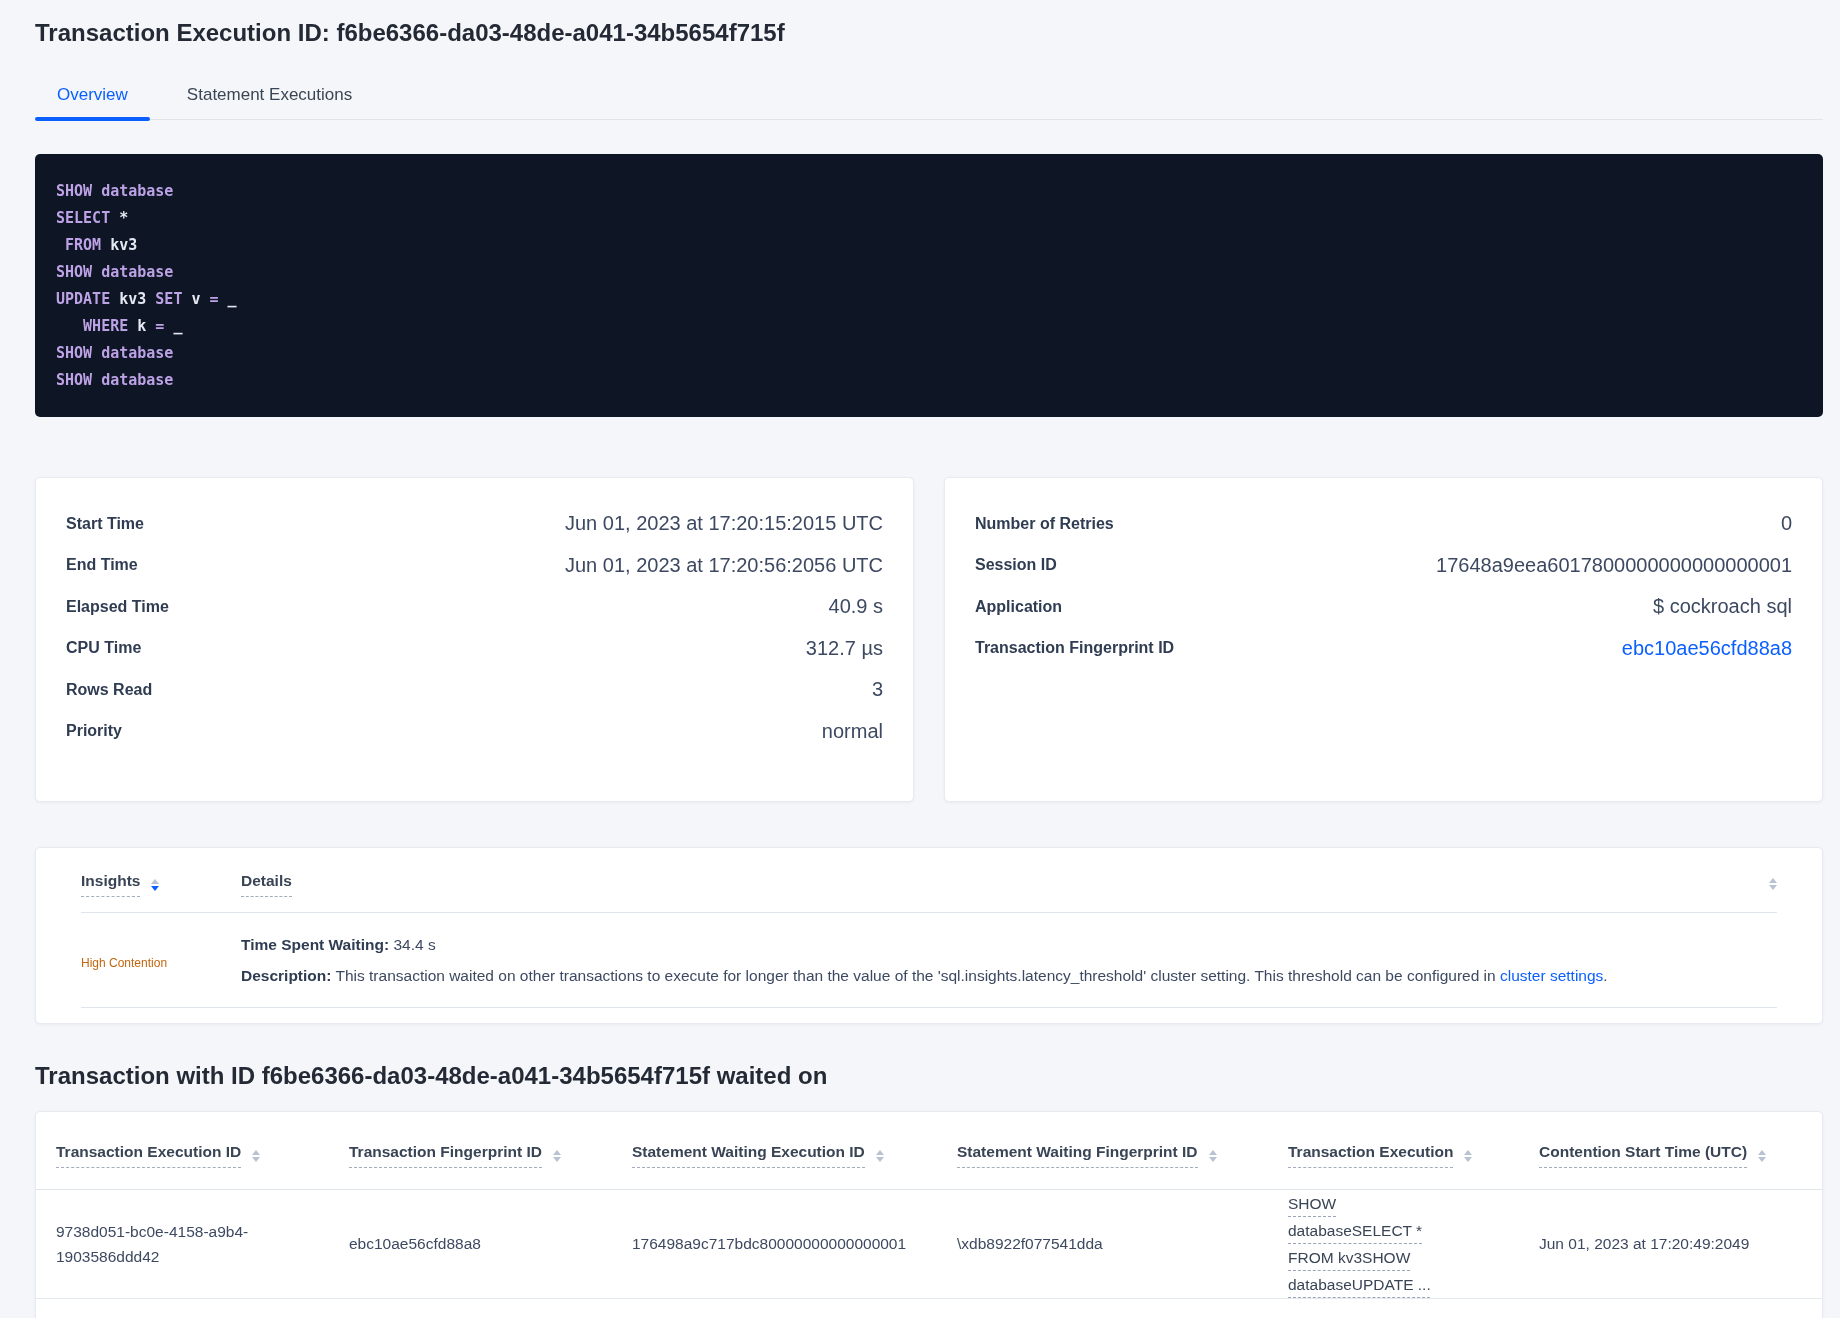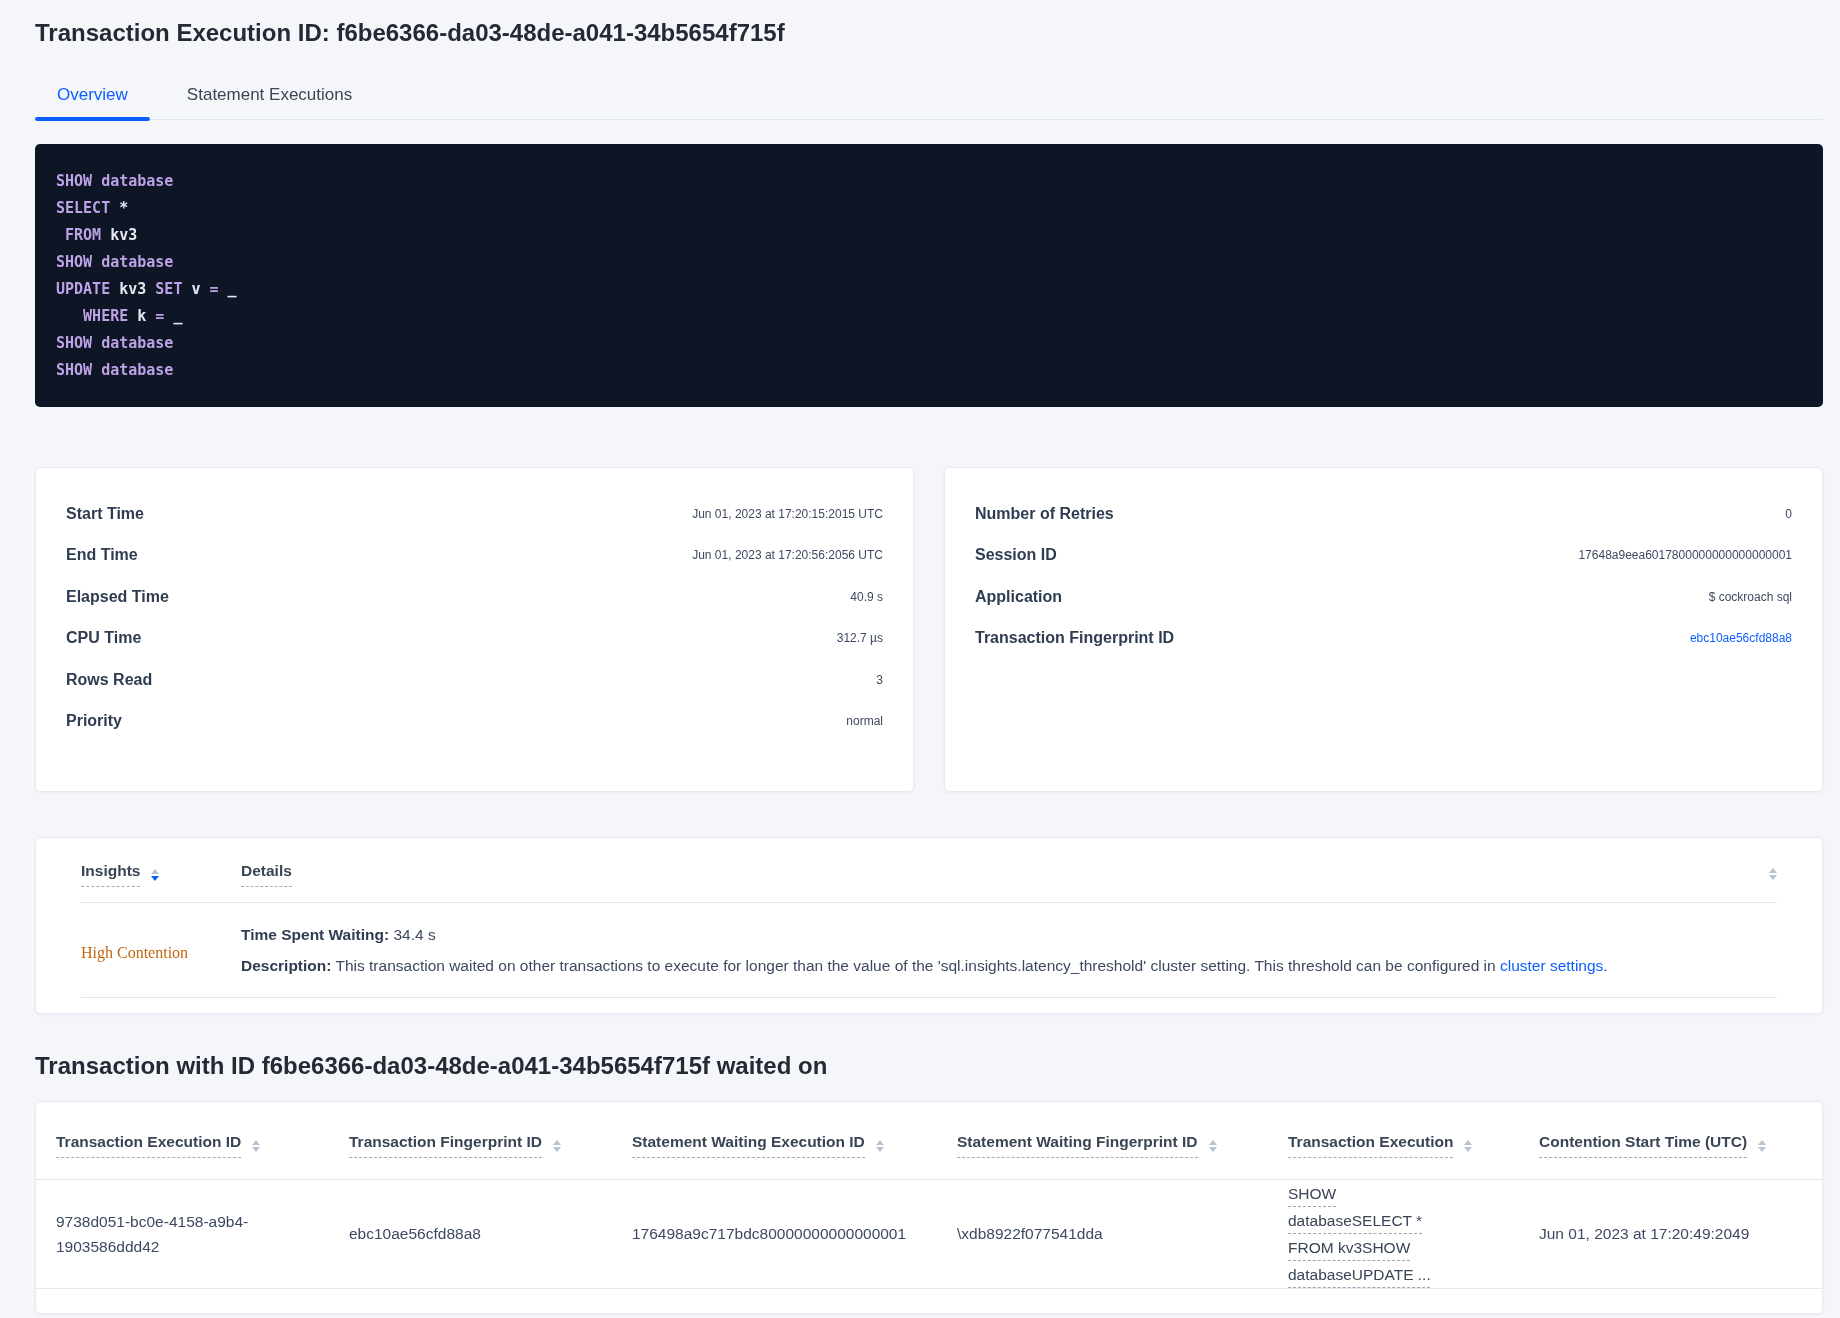--- a/index.html
+++ b/index.html
@@ -19,57 +19,57 @@
   .tabs { display:flex; gap:15px; margin-top:27px; border-bottom:1px solid #e0e5eb; }
   .tab { position:relative; padding:10px 22px 14px 22px; font-size:17px; color:#3b4654; cursor:pointer; }
   .tab.active { color:#0b5fff; }
   .tab.active::after {
     content:""; position:absolute; left:0; right:0; bottom:-2px; height:4px;
     background:#0b5fff; border-radius:2px;
   }
 
   
   .code-block {
-    margin-top:24px; background:#0e1626; border-radius:5px;
+    margin-top:34px; background:#0e1626; border-radius:5px;
     padding:24px 21px 22px 21px; height:263px;
   }
   .code-line {
     font-family:"DejaVu Sans Mono", monospace; font-size:15px; line-height:27px;
     white-space:pre; font-weight:700;
   }
   .tok-kw { color:#bda2e6; }
   .tok-id { color:#e7e9f2; }
 
   
   .cards-row { display:flex; gap:30px; margin-top:60px; }
   .card {
     background:#ffffff; border:1px solid #e7ebf1; border-radius:5px;
     box-shadow:0 1px 3px rgba(40,55,80,0.06);
   }
   .stats-card { width:879px; height:325px; padding:25px 30px 18px 30px; }
   .stat-row { height:41.5px; display:flex; align-items:center; justify-content:space-between; }
   .stat-label { font-size:16px; font-weight:700; color:#2f3c52; }
-  .stat-value { font-size:12px; color:#3d4961;text-align:right; }
+  .stat-value { font-size:20px; color:#3d4961;text-align:right; }
   .stat-value.link { color:#0b5fff; cursor:pointer; }
 
   
   .insights-card { margin-top:45px; height:177px; padding:0 45px; }
   .ins-header { display:flex; align-items:center; height:65px; border-bottom:1px solid #e0e5eb; padding-top:8px; }
   .ins-col1 { width:160px; }
   .col-label {
     display:inline-block; font-size:15.5px; font-weight:700; color:#394455;
     border-bottom:1.5px dashed #a3adbd; padding-bottom:6px; cursor:pointer;
   }
   .sort-icon { display:inline-flex; flex-direction:column; gap:2.5px; margin-left:11px; vertical-align:2px; cursor:pointer; }
   .tri-up { width:0; height:0; border-left:4.5px solid transparent; border-right:4.5px solid transparent; border-bottom:5.5px solid #b9c2d0; }
   .tri-down { width:0; height:0; border-left:4.5px solid transparent; border-right:4.5px solid transparent; border-top:5.5px solid #b9c2d0; }
   .sort-icon.desc .tri-down { border-top-color:#0b5fff; }
   .ins-header-right { margin-left:auto; }
   .ins-row { display:flex; min-height:95px; border-bottom:1px solid #e0e5eb; padding:20px 0 14px 0; }
-  .ins-insight { width:160px; display:flex; align-items:center; font-size:16px; color:#c2660f;font-family:Liberation Serif, serif; }
+  .ins-insight { width:160px; display:flex; align-items:center; font-size:12px; color:#c2660f; }
   .ins-details { flex:1; font-size:15.5px; color:#3d4961; line-height:24px; }
   .ins-details .line2 { margin-top:7px; }
   .bold-label { font-weight:700; color:#2f3c52; }
   .inline-link { color:#0b5fff; cursor:pointer; }
 
   
   .section-heading { margin-top:38px; font-size:24px; font-weight:700; color:#242a35; }
   .waited-card { margin-top:21px; height:213px; overflow:hidden; }
   table.waited { width:100%; border-collapse:collapse; table-layout:fixed; }
   table.waited th { height:77px; text-align:left; vertical-align:middle; padding-top:10px; font-weight:400; }

